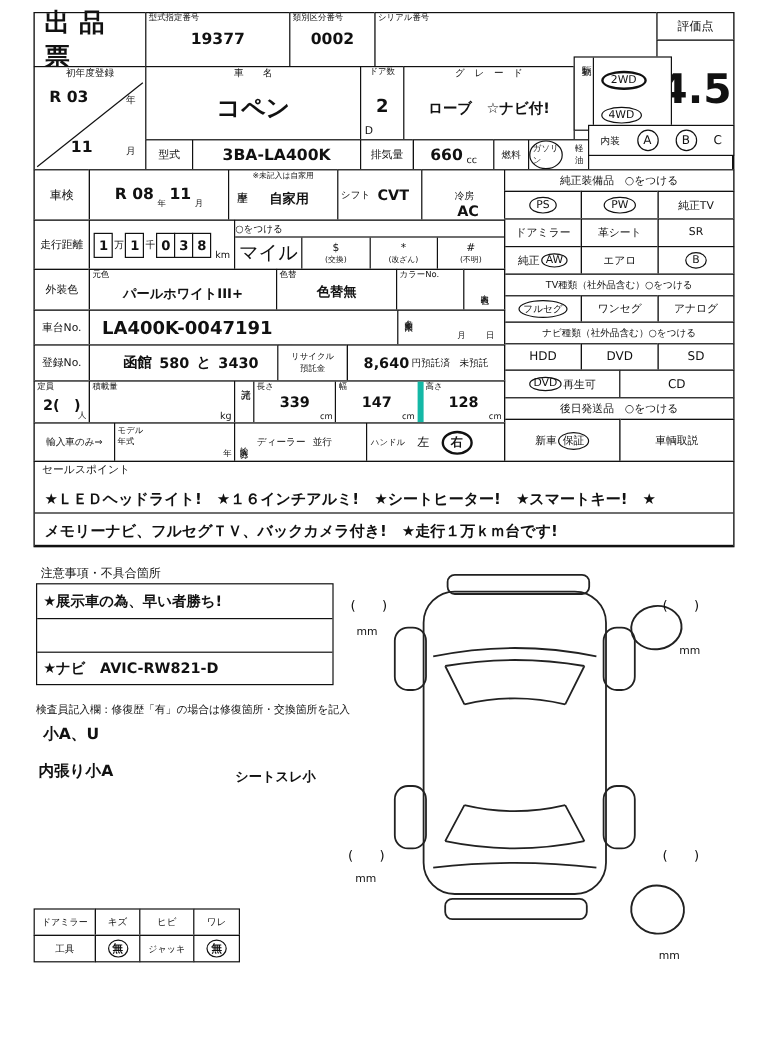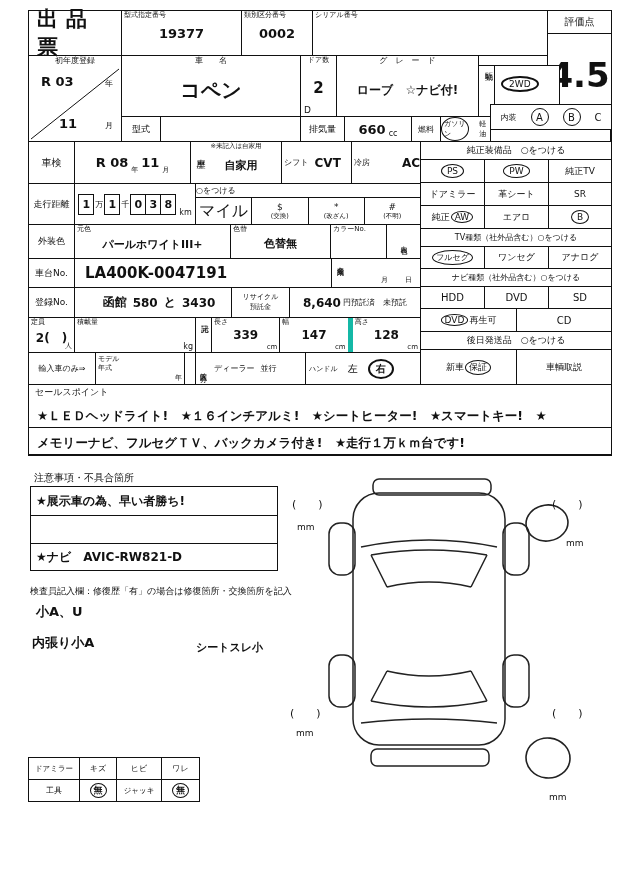--- a/index.html
+++ b/index.html
@@ -67,28 +67,31 @@
   </div>
   <div class="c" style="left:300px;top:55px;width:37px;height:62px">
     <span class="tc" style="font-size:7px;">ドア数</span>
     <span class="hw f15" style="margin-top:4px;">2</span>
     <span class="bl">D</span>
   </div>
   <div class="c" style="left:336px;top:55px;width:143px;height:62px">
     <span class="tc">グ　レ　ー　ド</span>
     <span class="hw f12" style="margin-top:8px;">ローブ　☆ナビ付!</span>
   </div>
-  <div class="c" style="left:478px;top:65px;width:82px;height:62px;justify-content:flex-start;">
+  <div class="c" style="left:478px;top:47px;width:82px;height:62px;justify-content:flex-start;">
     <span class="vt f8" style="margin-left:2px;height:100%;display:flex;align-items:center;border-right:1px solid #111;padding:0 1px;">駆動</span>
     <span class="abs" style="left:22px;top:6px;"><span class="ov2 f9">2WD</span></span>
     <span class="abs" style="left:22px;top:35px;"><span class="ov f9">4WD</span></span>
   </div>
 
   <div class="c" style="left:121px;top:116px;width:40px;height:26px">
     <span class="f9">型式</span>
+  </div>
+  <div class="c" style="left:160px;top:116px;width:141px;height:26px">
+    <span class="hw f13">3BA-LA400K</span>
   </div>
   <div class="c" style="left:300px;top:116px;width:45px;height:26px">
     <span class="f9">排気量</span>
   </div>
   <div class="c" style="left:344px;top:116px;width:68px;height:26px">
     <span class="hw f13">660</span>
     <span class="f8" style="margin-left:3px;align-self:flex-end;margin-bottom:3px;">cc</span>
   </div>
   <div class="c" style="left:411px;top:116px;width:30px;height:26px">
     <span class="f8">燃料</span>
@@ -115,21 +118,21 @@
   </div>
   <div class="c" style="left:190px;top:141px;width:92px;height:43px">
     <span class="tc" style="font-size:6.5px;">※未記入は自家用</span>
     <span class="abs vt f9" style="left:3px;top:10px;">車歴</span>
     <span class="hw f11" style="margin-top:6px;margin-left:10px;">自家用</span>
   </div>
   <div class="c" style="left:281px;top:141px;width:71px;height:43px;justify-content:flex-start;">
     <span class="f8" style="margin-left:2px;">シフト</span>
     <span class="hw f12" style="margin-left:6px;">CVT</span>
   </div>
-  <div class="c" style="left:351px;top:141px;width:70px;height:43px;justify-content:space-between;">
+  <div class="c" style="left:351px;top:141px;width:70px;height:43px;justify-content:flex-end;flex-direction:column;">
     <span class="f8" style="margin-left:2px;">冷房</span>
     <span class="hw f12" style="margin-left:8px;">AC</span>
   </div>
 
   <div class="c" style="left:420px;top:141px;width:192px;height:19px">
     <span class="f9">純正装備品　○をつける</span>
   </div>
   <div class="c" style="left:420px;top:159px;width:65px;height:24px">
     <span class="ov f9">PS</span>
   </div>
@@ -304,21 +307,21 @@
     <div style="flex:1;display:flex;position:relative;border-left:5px solid #14b8a6;">
       <span class="tl">高さ</span>
       <span class="hw f12" style="margin:auto;">128</span>
       <span class="br">cm</span>
     </div>
   </div>
 
   <div class="c" style="left:28px;top:352px;width:68px;height:33px">
     <span class="f8">輸入車のみ⇒</span>
   </div>
-  <div class="c" style="left:95px;top:352px;width:90px;height:33px">
+  <div class="c" style="left:95px;top:352px;width:101px;height:33px">
     <span class="abs f7" style="left:2px;top:2px;width:23px;word-break:break-all;line-height:1.3;">モデル年式</span>
     <span class="br">年</span>
   </div>
   <div class="c" style="left:195px;top:352px;width:111px;height:33px;justify-content:flex-start;gap:6px;">
     <span class="vt f7" style="margin-left:2px;">輸入区分</span>
     <span class="f8">ディーラー</span>
     <span class="f8">並行</span>
   </div>
   <div class="c" style="left:305px;top:352px;width:116px;height:33px;justify-content:flex-start;gap:10px;">
     <span class="f7" style="margin-left:3px;">ハンドル</span>

